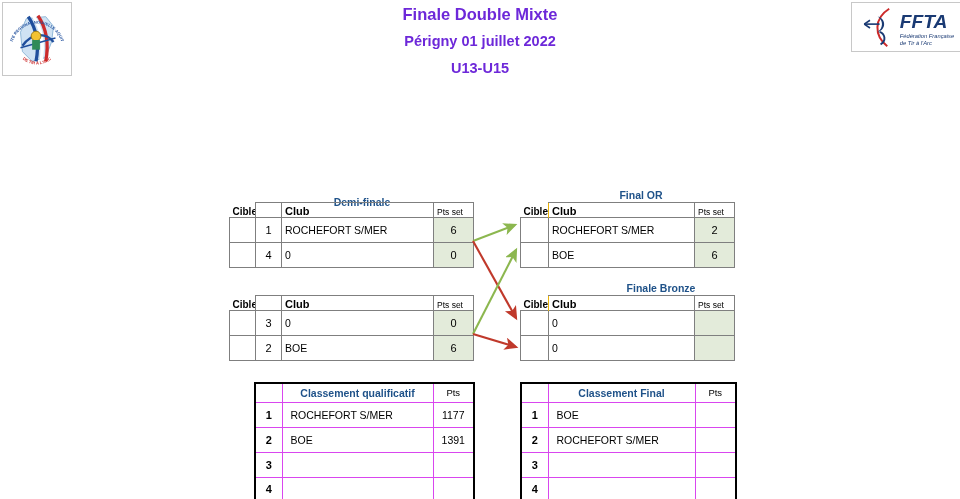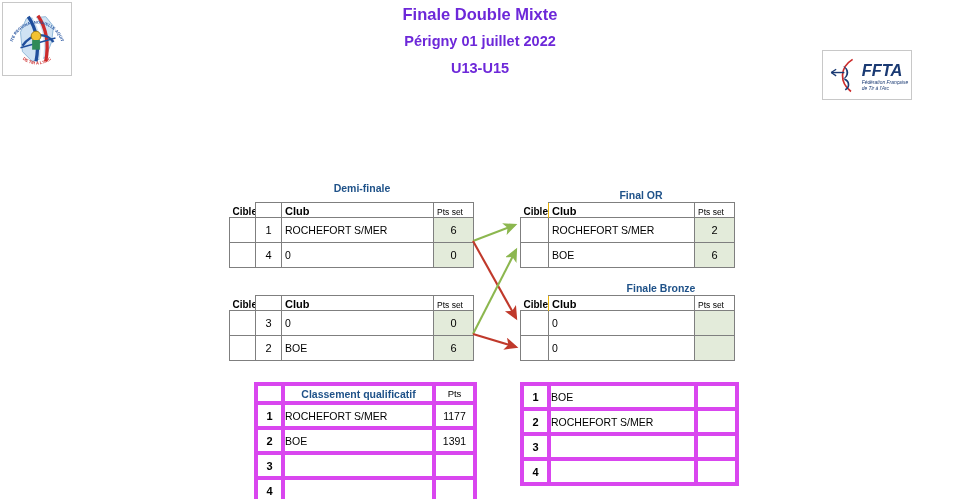--- a/index.html
+++ b/index.html
@@ -17,21 +17,21 @@
   }
 
   
   .logo-box {
     position: absolute;
     background: #ffffff;
     border: 1px solid #c8c8c8;
     box-sizing: border-box;
   }
   #logo-left  { left: 2px;  top: 2px;  width: 70px; height: 74px; }
-  #logo-right { left: 822px; top: 2px; width: 90px; height: 50px; margin-top: 48px; }
+  #logo-right { left: 851px; top: 2px; width: 110px; height: 50px; }
 
   .logo-svg { display: block; width: 100%; height: 100%; }
 
   
   .doc-title {
     position: absolute;
     left: 0;
     width: 960px;
     text-align: center;
     font-weight: bold;
@@ -103,23 +103,23 @@
 
   
   .rtable {
     position: absolute;
     border-collapse: collapse;
     table-layout: fixed;
     font-size: 10.5px;
     border: 2px solid #000000;
   }
   .rtable td {
-    border: 4px solid #d946ef;
+    border: 1px solid #d946ef;
     height: 25px;
-    padding: 0 0;
+    padding: 0 8px;
     box-sizing: border-box;
     overflow: hidden;
     white-space: nowrap;
   }
   .rtable tr.hdr td {
     height: 19px;
     font-weight: bold;
     text-align: center;
     color: #1f5289;
     font-size: 10.5px;
@@ -186,21 +186,21 @@
     <text x="47" y="26" font-family="Liberation Sans, sans-serif" font-size="20" font-weight="bold" font-style="italic" fill="#1a3a73">FFTA</text>
     <text x="47" y="36" font-family="Liberation Sans, sans-serif" font-size="6" font-style="italic" fill="#1a3a73">Fédération Française</text>
     <text x="47" y="43.5" font-family="Liberation Sans, sans-serif" font-size="6" font-style="italic" fill="#1a3a73">de Tir à l'Arc</text>
   </svg>
 </div>
 
 <div class="doc-title" id="title-line1">Finale Double Mixte</div>
 <div class="doc-title" id="title-line2">Périgny 01 juillet 2022</div>
 <div class="doc-title" id="title-line3">U13-U15</div>
 
-<div class="section-caption" style="left:265px; top:182px; width:194px;">Demi-finale</div>
+<div class="section-caption" style="left:265px; top:196px; width:194px;">Demi-finale</div>
 <div class="section-caption" style="left:548px; top:189px; width:186px;">Final OR</div>
 <div class="section-caption" style="left:568px; top:282px; width:186px;">Finale Bronze</div>
 
 <table class="btable" style="left:229px; top:202px; width:244px;">
   <colgroup>
       <col style="width:26px">
       <col style="width:26px">
       <col style="width:152px">
       <col style="width:40px">
     </colgroup>
@@ -340,20 +340,25 @@
   </tbody>
 </table>
 
 <table class="rtable" style="left:520px; top:382px; width:215px;">
   <colgroup>
       <col style="width:27px">
       <col style="width:147px">
       <col style="width:41px">
     </colgroup>
   <tbody>
+    <tr class="hdr">
+      <td></td>
+      <td>Classement Final</td>
+      <td class="r-ptshdr">Pts</td>
+    </tr>
     <tr>
       <td class="r-rank">1</td>
       <td class="r-name">BOE</td>
       <td class="r-pts"></td>
     </tr>
     <tr>
       <td class="r-rank">2</td>
       <td class="r-name">ROCHEFORT S/MER</td>
       <td class="r-pts"></td>
     </tr>

